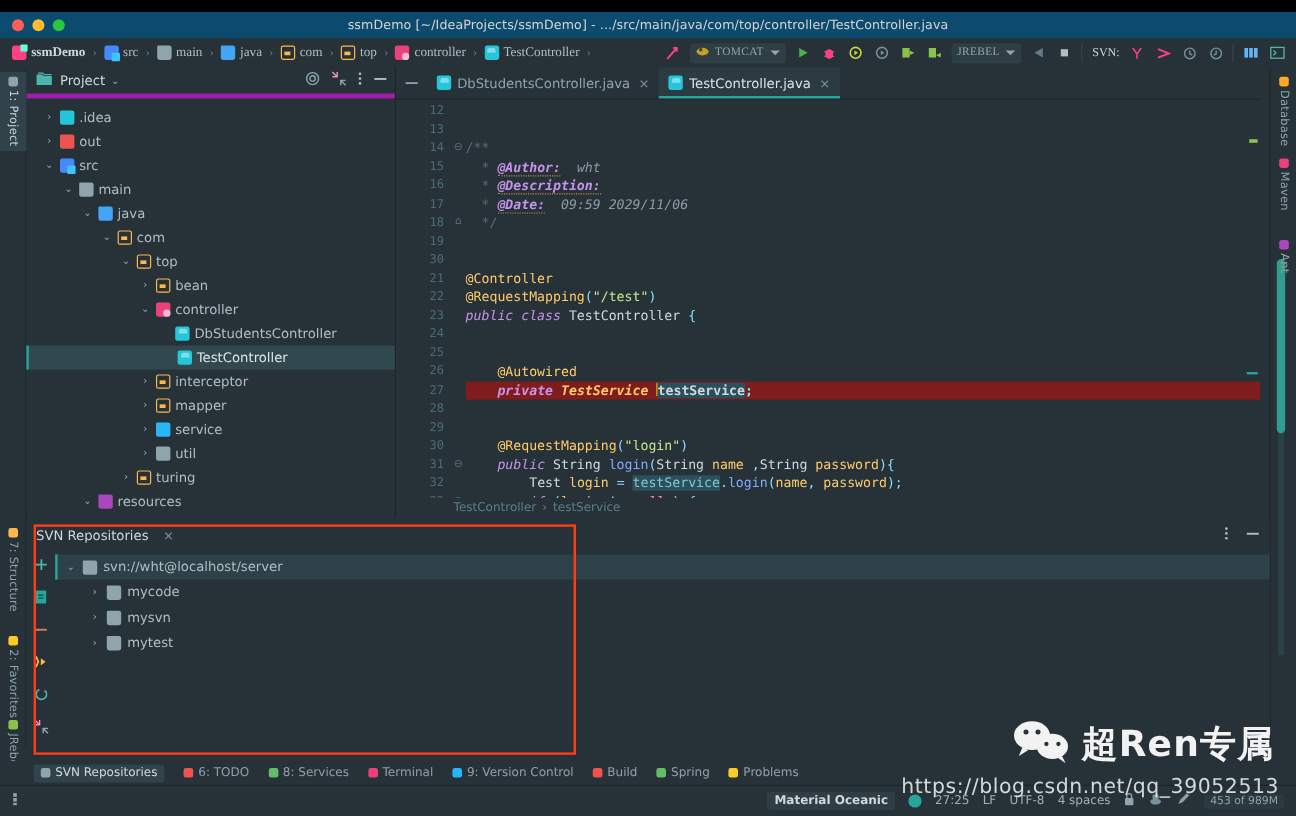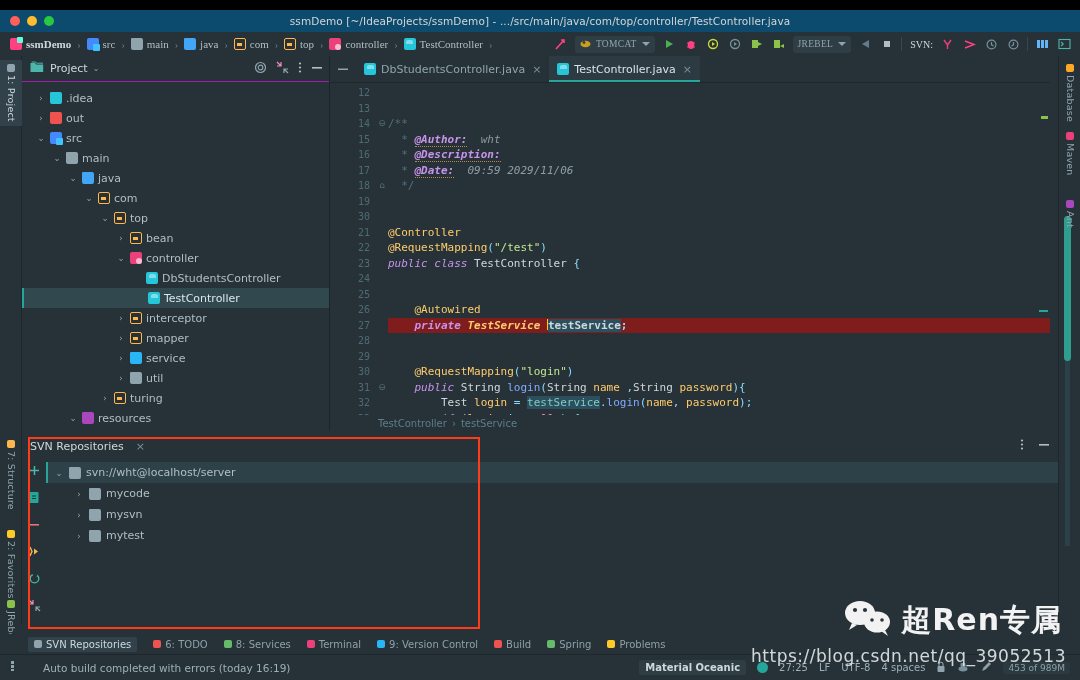--- a/index.html
+++ b/index.html
@@ -90,21 +90,21 @@
   }
   .vtab.sel { background: #31424a; color: #cfd8dc; }
 
   
   .project-panel {
     position: absolute; left: 22px; top: 56px; width: 308px; height: 375px;
     background: #263238; border-right: 1px solid #1b2428;
   }
   .pp-head {
     height: 26px; display: flex; align-items: center; padding: 0 6px 0 8px;
-    border-bottom: 1px solid #a21caf;
+    border-bottom: 4px solid #a21caf;
   }
   .pp-title { font-size: 11px; color: #cfd8dc; margin-left:6px;}
   .pp-caret { margin-left: 5px; color:#90a4ae; font-size:8px;}
   .pp-actions { margin-left:auto; display:flex; align-items:center; gap:9px;}
   .tree { padding-top: 6px; font-size: 11px; }
   .trow { height: 20px; display: flex; align-items: center; gap: 4px; padding-right: 6px; white-space: nowrap; }
   .trow.sel { background: #31484e; border-left: 2px solid #26a69a; }
   .arrow { width: 10px; text-align:center; color:#90a4ae; font-size:8.5px; flex:none;}
   .tlbl { color: #b0bec5; text-align: right; }
   .trow.sel .tlbl { color: #dbe6ea; }
@@ -789,21 +789,20 @@
     </div>
 
   <div class="statusbar">
     <span>
       <svg width="11" height="12" viewBox="0 0 11 12">
           <rect x="1" y="1" width="3" height="3" fill="#90a4ae"></rect>
           <rect x="1" y="5" width="3" height="3" fill="#90a4ae"></rect>
           <rect x="1" y="9" width="3" height="2" fill="#90a4ae"></rect>
         </svg>
     </span>
-    <span class="status-msg">Auto build completed with errors (today 16:19)</span>
     <span class="status-right">
       <span class="theme-chip">Material Oceanic</span>
       <span class="teal-dot"></span>
       <span>27:25</span>
       <span>LF</span>
       <span>UTF-8</span>
       <span>4 spaces</span>
       <span>
         <svg width="10" height="12" viewBox="0 0 10 12">
             <rect x="1.5" y="5" width="7" height="6" fill="#90a4ae" rx="1"></rect>

